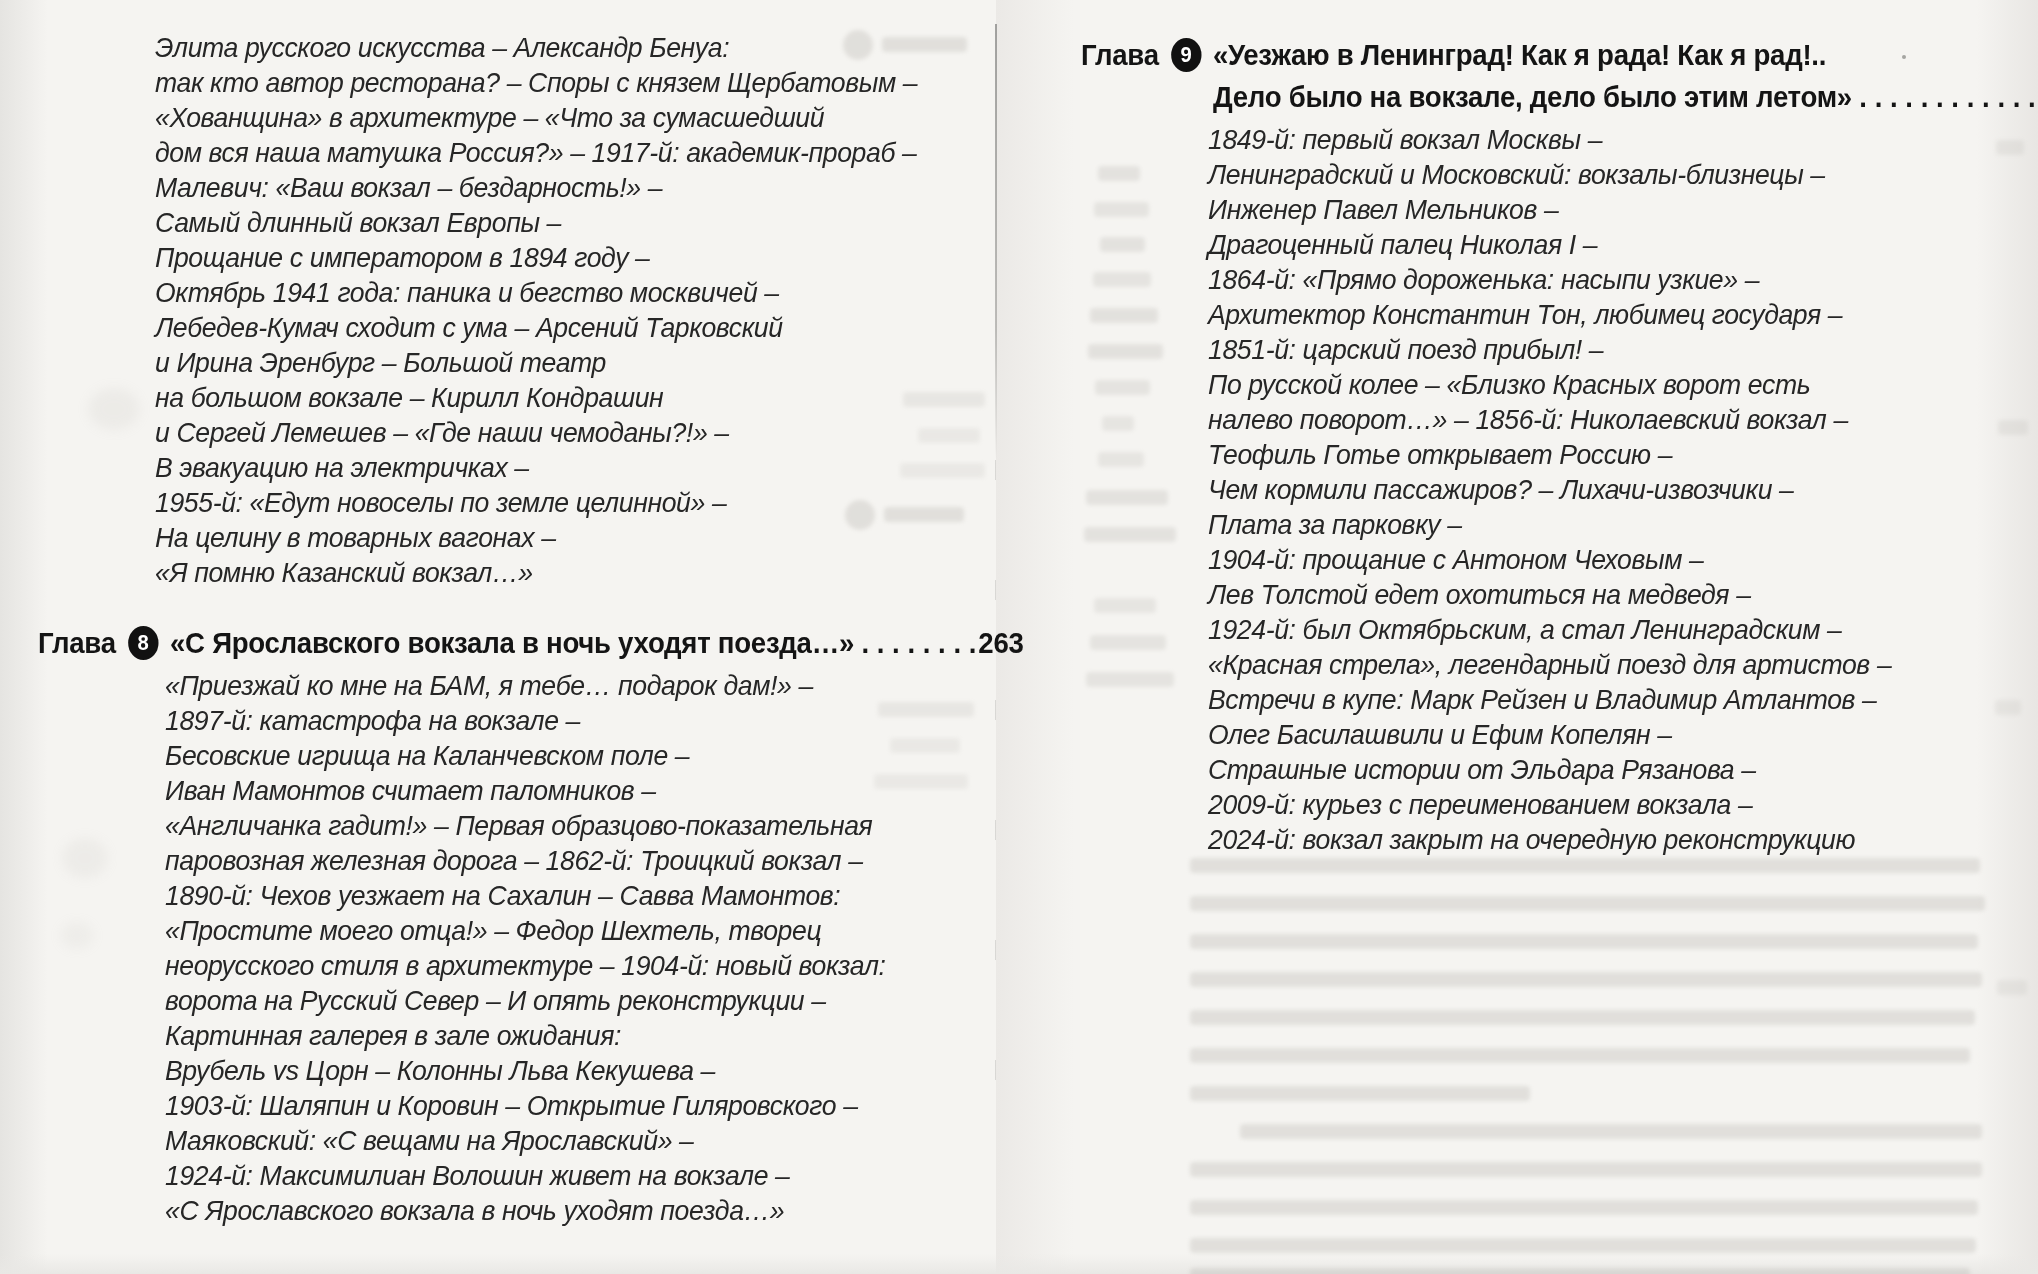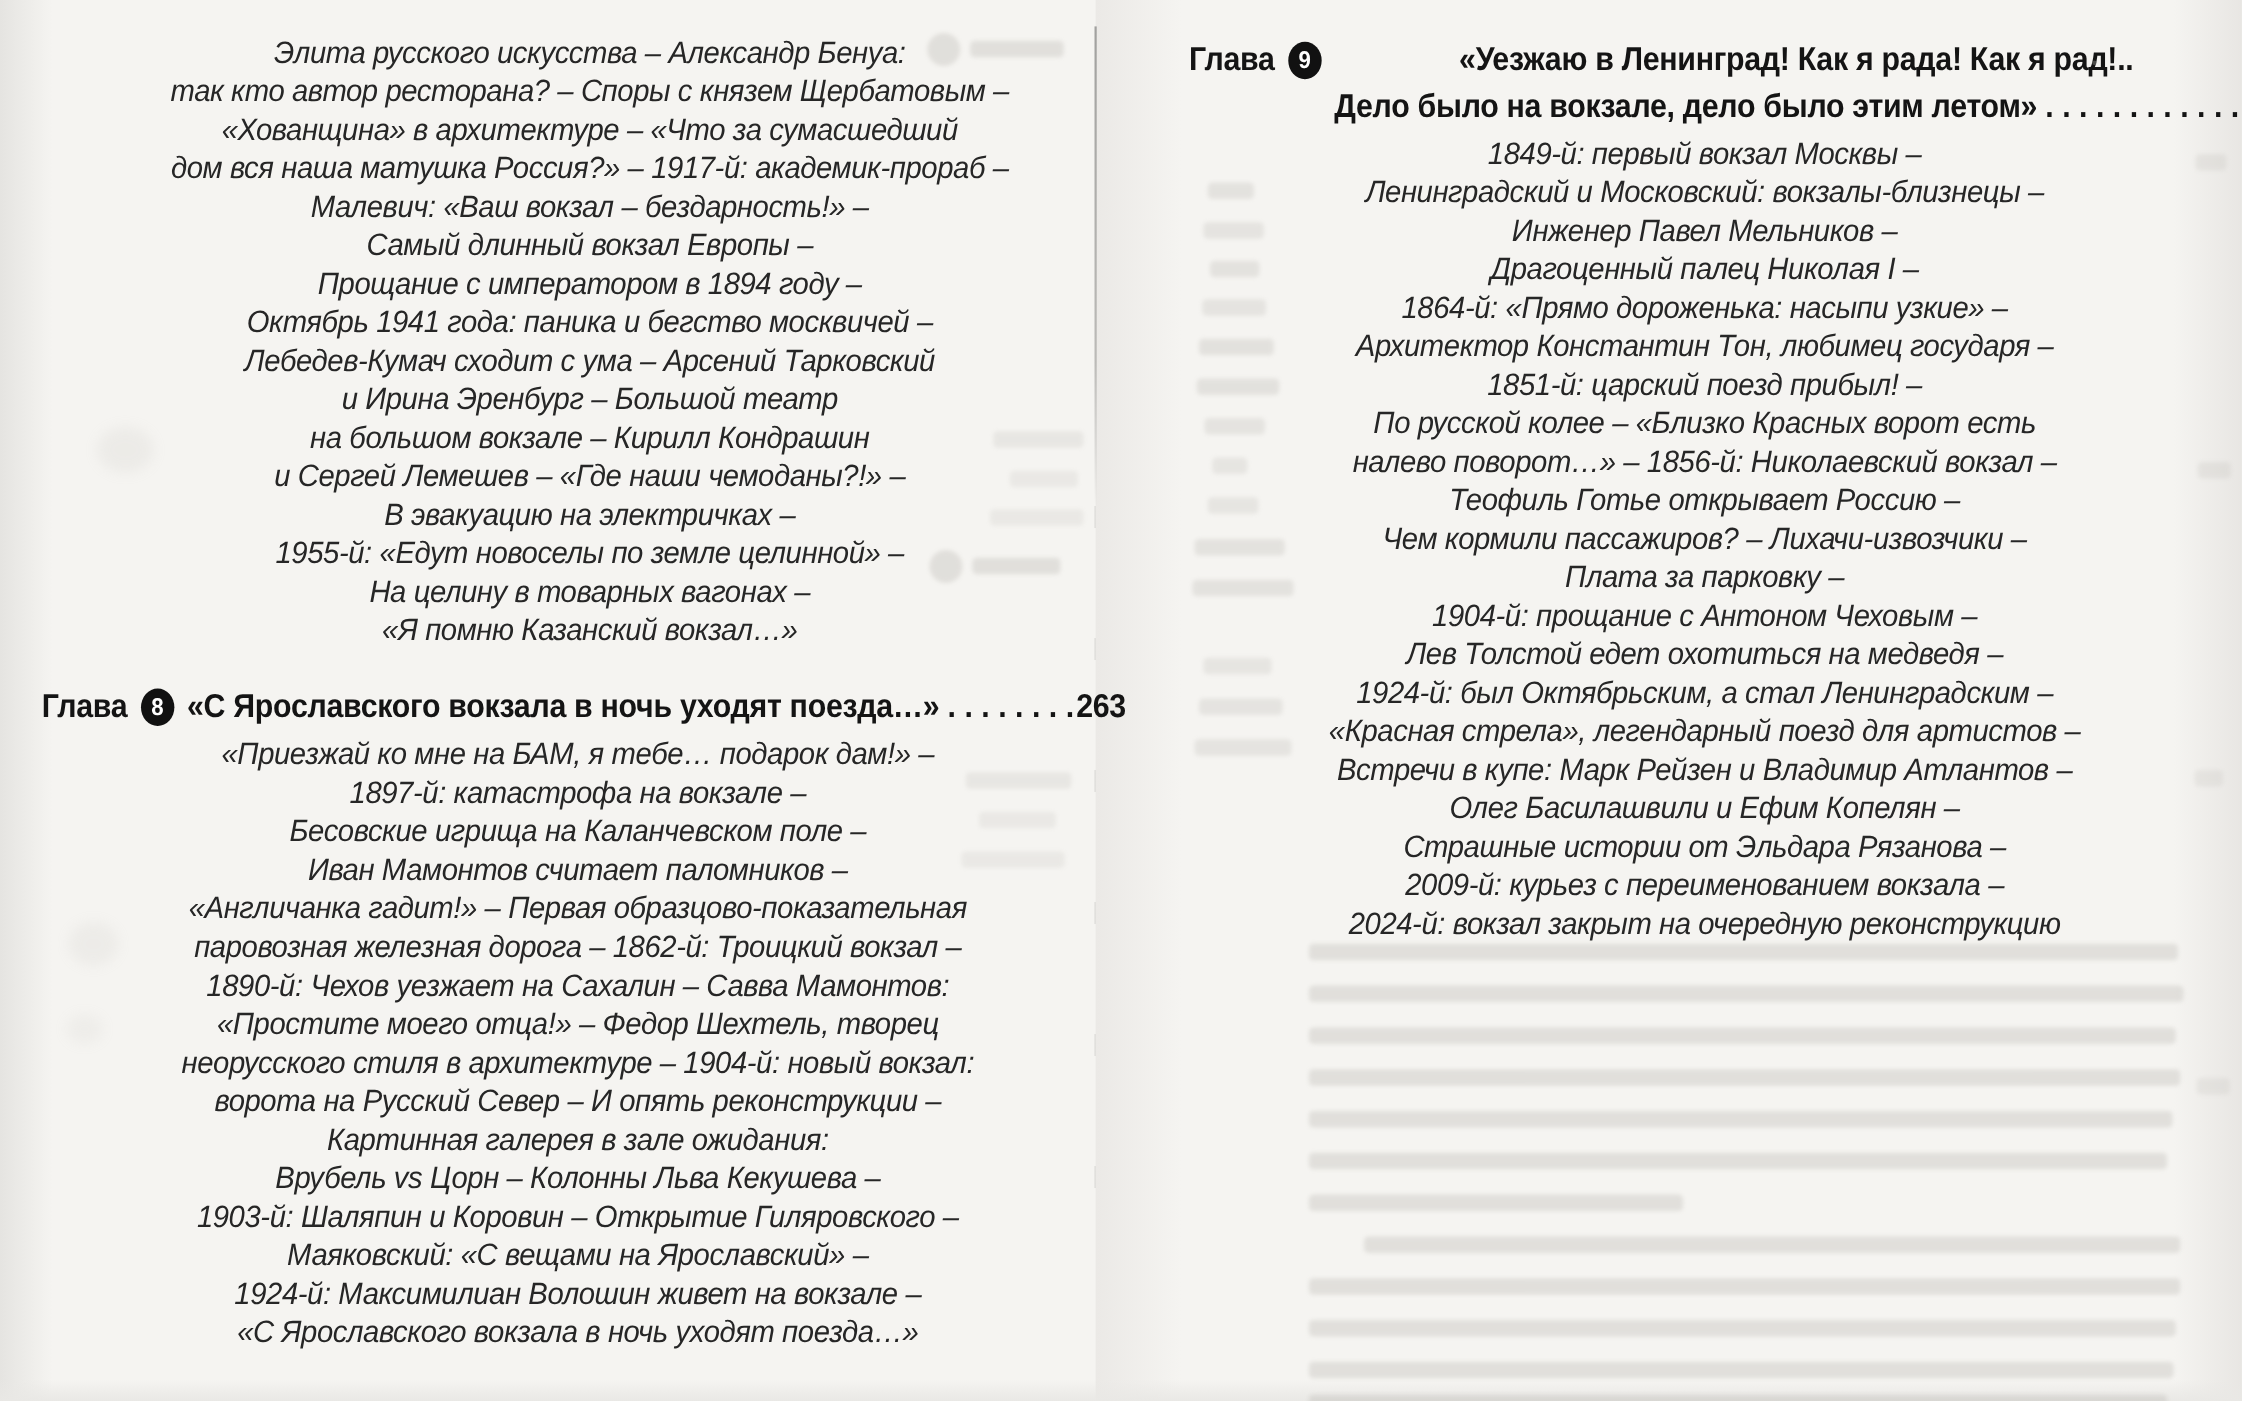--- a/index.html
+++ b/index.html
@@ -1,20 +1,19 @@
 <!DOCTYPE html>
 <html><head>
 <meta charset="utf-8">
 <style>
   html,body{margin:0;padding:0;background:#d8d6d2;}
   #scan{
     position:relative; width:2038px; height:1274px; overflow:hidden;
     background:#f5f4f1;
     font-family:"Liberation Sans", sans-serif;
-    text-align:center;
   }
   
   .edge-left{position:absolute;left:0;top:0;width:48px;height:100%;
     background:linear-gradient(90deg,#e5e4e1,rgba(246,245,242,0));}
   .gutter-shade{position:absolute;left:996px;top:0;width:78px;height:100%;
     background:linear-gradient(90deg,#ebe9e6,rgba(246,245,242,0));}
   .edge-right{position:absolute;right:0;top:0;width:62px;height:100%;
     background:linear-gradient(270deg,#e8e6e3,rgba(246,245,242,0));}
   .edge-bottom{position:absolute;left:0;bottom:0;width:100%;height:20px;
     background:linear-gradient(0deg,#e9e8e5,rgba(246,245,242,0));}

